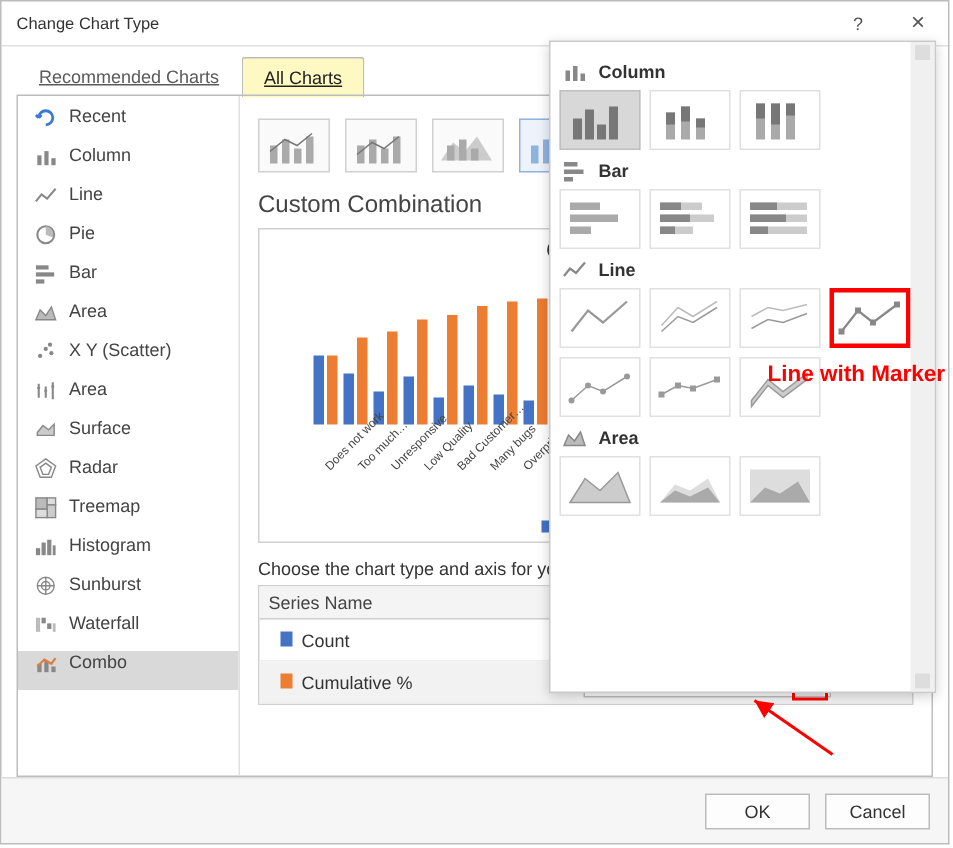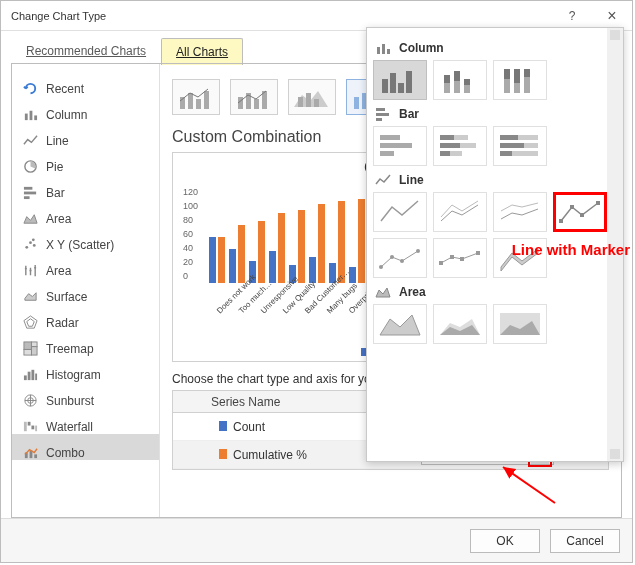--- a/index.html
+++ b/index.html
@@ -6,21 +6,21 @@
   body { margin: 0; background: #fff; width: 635px; height: 565px; overflow: hidden; font-size: 12px; color: #333; }
   .window { border: 1px solid #bdbdbd; width: 633px; height: 563px; position: relative; background: #fff; }
   .titlebar { height: 30px; display: flex; align-items: center; padding: 0 0 0 10px; border-bottom: 1px solid #e0e0e0; }
   .titlebar .title { flex: 1; font-size: 11px; }
   .titlebar .btn { width: 40px; height: 30px; display: flex; align-items: center; justify-content: center; color: #555; }
   .tabs { display: flex; margin: 6px 0 0 10px; gap: 0; }
   .tab { padding: 6px 14px; border: 1px solid transparent; border-bottom: none; border-radius: 2px 2px 0 0; color: #5a5a5a; text-decoration: underline; }
   .tab.active { border-color: #bdbdbd; background: #fef9c3; position: relative; top: 1px; color: #222; }
   .body { position: absolute; left: 10px; right: 10px; top: 62px; bottom: 44px; border: 1px solid #bdbdbd; display: flex; }
   .sidebar { width: 148px; border-right: 1px solid #e0e0e0; padding: 6px 0; }
-  .side-item { display: flex; align-items: flex-end; gap: 8px; height: 26px; padding: 0 10px; color: #444; }
+  .side-item { display: flex; align-items: flex-start; gap: 8px; height: 26px; padding: 0 10px; color: #444; }
   .side-item.active { background: #d9d9d9; }
   .side-item .ico { width: 16px; height: 16px; display: flex; align-items: center; justify-content: center; }
   .side-item .ico svg { width: 15px; height: 15px; }
   .main { flex: 1; position: relative; padding: 10px 12px 0 12px; overflow: hidden; }
   .thumbs { display: flex; gap: 10px; height: 46px; align-items: center; margin-bottom: 8px; }
   .thumb { width: 48px; height: 36px; border: 1px solid #d0d0d0; background: #fafafa; display: flex; align-items: center; justify-content: center; }
   .section-title { font-size: 16px; color: #444; margin: 4px 0 6px 0; }
   .preview { height: 210px; border: 1px solid #d0d0d0; padding: 6px; position: relative; }
   .preview-title { text-align: center; font-size: 16px; color: #333; }
   .axis { position: absolute; left: 10px; top: 32px; font-size: 9px; color: #666; line-height: 14px; }
@@ -28,21 +28,21 @@
   .pair { display: flex; align-items: flex-end; gap: 2px; }
   .b1 { width: 7px; background: #4472c4; }
   .b2 { width: 7px; background: #ed7d31; }
   .cats { position: absolute; left: 36px; right: 6px; top: 134px; height: 60px; display: flex; gap: 4px; font-size: 8px; color: #444; }
   .cat { width: 18px; transform: rotate(-45deg); transform-origin: top left; white-space: nowrap; position: relative; top: 22px; left: 6px; }
   .legend { position: absolute; bottom: 4px; left: 0; right: 0; text-align: center; font-size: 10px; }
   .lg-sw { display: inline-block; width: 8px; height: 8px; vertical-align: middle; margin: 0 3px 0 10px; }
   .choose-label { margin: 10px 0 4px 0; color: #333; }
   .grid { border: 1px solid #d0d0d0; }
   .grid-header { display: flex; background: #f4f4f4; border-bottom: 1px solid #d0d0d0; height: 22px; align-items: center; font-size: 12px; color: #444; }
-  .col-name { width: 210px; padding-left: 6px; border-right: 1px solid #d0d0d0; margin-left: 32px; }
+  .col-name { width: 210px; padding-left: 6px; border-right: 1px solid #d0d0d0; }
   .col-type { flex: 1; padding-left: 6px; border-right: 1px solid #d0d0d0; }
   .col-axis { width: 48px; text-align: right; padding-right: 4px; }
   .grid-row { display: flex; height: 28px; align-items: center; border-bottom: 1px solid #eee; }
   .sw { width: 8px; height: 10px; display: inline-block; margin: 0 6px 0 8px; }
   .combo { flex: 1; margin: 0 6px; height: 20px; border: 1px solid #bbb; background: #fafafa; display: flex; align-items: center; padding: 0 4px; position: relative; }
   .combo .chev { margin-left: auto; width: 18px; height: 18px; background: #e6e6e6; display: flex; align-items: center; justify-content: center; color: #555; font-size: 10px; }
   .combo.hl .chev { outline: 2px solid #ff0000; outline-offset: 1px; }
   .chk { width: 14px; height: 14px; border: 1px solid #888; margin: 0 auto; }
   .col-chk { width: 48px; display: flex; justify-content: center; }
   .footer { position: absolute; left: 0; right: 0; bottom: 0; height: 44px; display: flex; align-items: center; justify-content: flex-end; gap: 10px; padding-right: 12px; background: #f6f6f6; border-top: 1px solid #ddd; }
@@ -266,29 +266,20 @@
               <rect x="20" y="16" width="5" height="10" fill="#8fb3e0"></rect>
               <rect x="28" y="8" width="5" height="18" fill="#8fb3e0"></rect>
             </svg>
           </div>
       </div>
 
       <div class="section-title">Custom Combination</div>
 
       <div class="preview">
         <div class="preview-title">Chart T</div>
-        <div class="axis">
-          <div>120</div>
-            <div>100</div>
-            <div>80</div>
-            <div>60</div>
-            <div>40</div>
-            <div>20</div>
-            <div>0</div>
-        </div>
         <div class="bars">
           <div class="pair">
               <div class="b1" style="height:46px"></div>
               <div class="b2" style="height:46px"></div>
             </div>
           <div class="pair">
               <div class="b1" style="height:34px"></div>
               <div class="b2" style="height:58px"></div>
             </div>
           <div class="pair">

